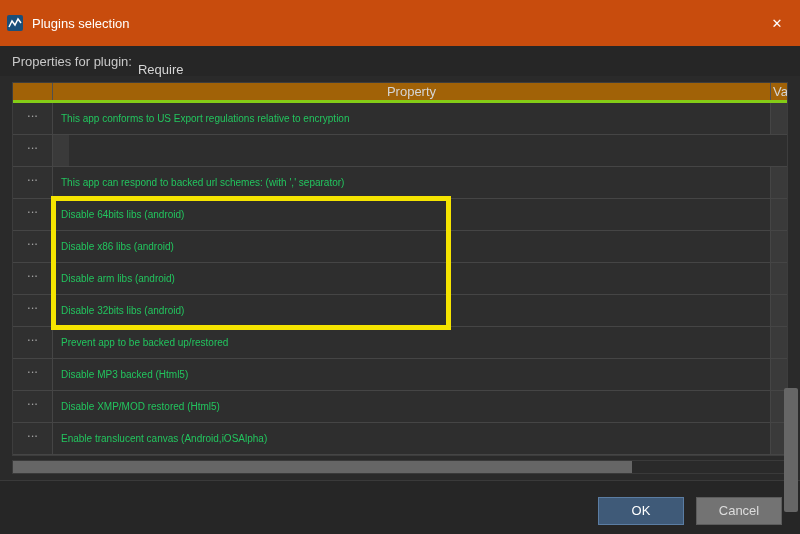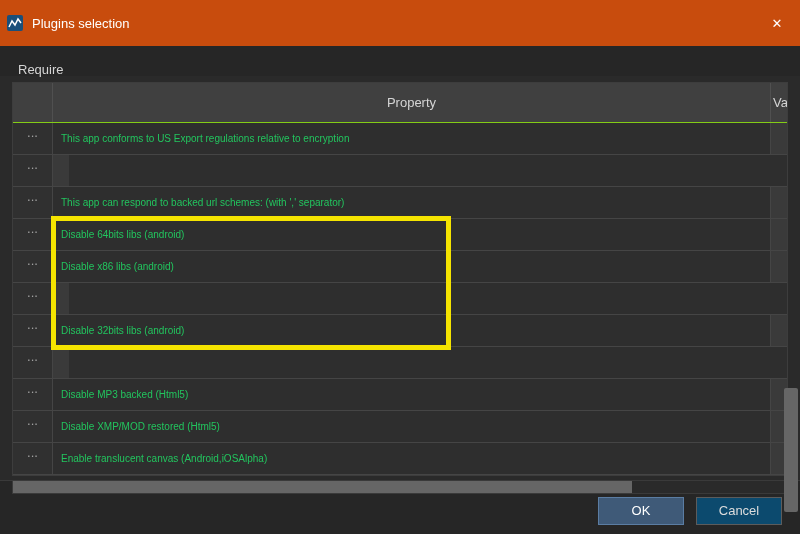--- a/index.html
+++ b/index.html
@@ -52,23 +52,23 @@
     padding: 6px 12px 0 12px;
   }
   .grid {
     position:relative;
     width:100%;
     border:1px solid #3d3d3d;
     background:#2e2e2e;
   }
   .header-row {
     display:flex;
-    height:40px;
-    background:#404040;
-    border-bottom:1px solid #84cc16;
+    height:20px;
+    background:#a16207;
+    border-bottom:3px solid #84cc16;
   }
   .header-row .hcell {
     border-right:1px solid #505050;
     display:flex;align-items:center;justify-content:center;
     color:#d5d5d5;
     font-size:13px;
   }
   .header-row .hcell.rowhead { width:40px; }
   .header-row .hcell.prop { flex:1; }
   .header-row .hcell.val { width:16px; justify-content:flex-start; padding-left:2px; overflow:hidden; border-right:none;}
@@ -135,21 +135,21 @@
     align-items:center;
     justify-content:flex-end;
     padding:0 18px;
     border-top:1px solid #3a3a3a;
     background:#262626;
     gap:12px;
   }
   .btn {
     min-width:86px;
     height:28px;
-    background:#0c4a6e;
+    background:#737373;
     border:1px solid #5c5c5c;
     color:#ddd;
     display:flex;align-items:center;justify-content:center;
     cursor:pointer;
     font-size:13px;
   }
   .btn.primary { background:#3f5a78; border-color:#5b7da3; color:#fff; }
 </style>
 </head>
 <body>
@@ -161,20 +161,21 @@
       <polyline points="2,12 5,6 8,10 11,4 14,8" stroke="#fff" stroke-width="1.5" fill="none"></polyline>
     </svg>
   </span>
   <span class="title">Plugins selection</span>
   <div class="close">
     <span>✕</span>
   </div>
 </div>
 
 <div class="subheader">
+  <span>Properties for plugin:</span>
   <span class="val">Require</span>
 </div>
 
 <div class="content">
   <div class="grid">
     <div class="header-row">
       <div class="hcell rowhead"></div>
       <div class="hcell prop">Property</div>
       <div class="hcell val">Va</div>
     </div>
@@ -199,29 +200,31 @@
           <div class="prop">Disable 64bits libs (android)</div>
           <div class="val"></div>
         </div>
         <div class="row">
           <div class="rowhead">...</div>
           <div class="prop">Disable x86 libs (android)</div>
           <div class="val"></div>
         </div>
         <div class="row">
           <div class="rowhead">...</div>
+          <div class="prop">Disable arm libs (android)</div>
           <div class="val"></div>
         </div>
         <div class="row">
           <div class="rowhead">...</div>
           <div class="prop">Disable 32bits libs (android)</div>
           <div class="val"></div>
         </div>
         <div class="row">
           <div class="rowhead">...</div>
+          <div class="prop">Prevent app to be backed up/restored</div>
           <div class="val"></div>
         </div>
         <div class="row">
           <div class="rowhead">...</div>
           <div class="prop">Disable MP3 backed (Html5)</div>
           <div class="val"></div>
         </div>
         <div class="row">
           <div class="rowhead">...</div>
           <div class="prop">Disable XMP/MOD restored (Html5)</div>

